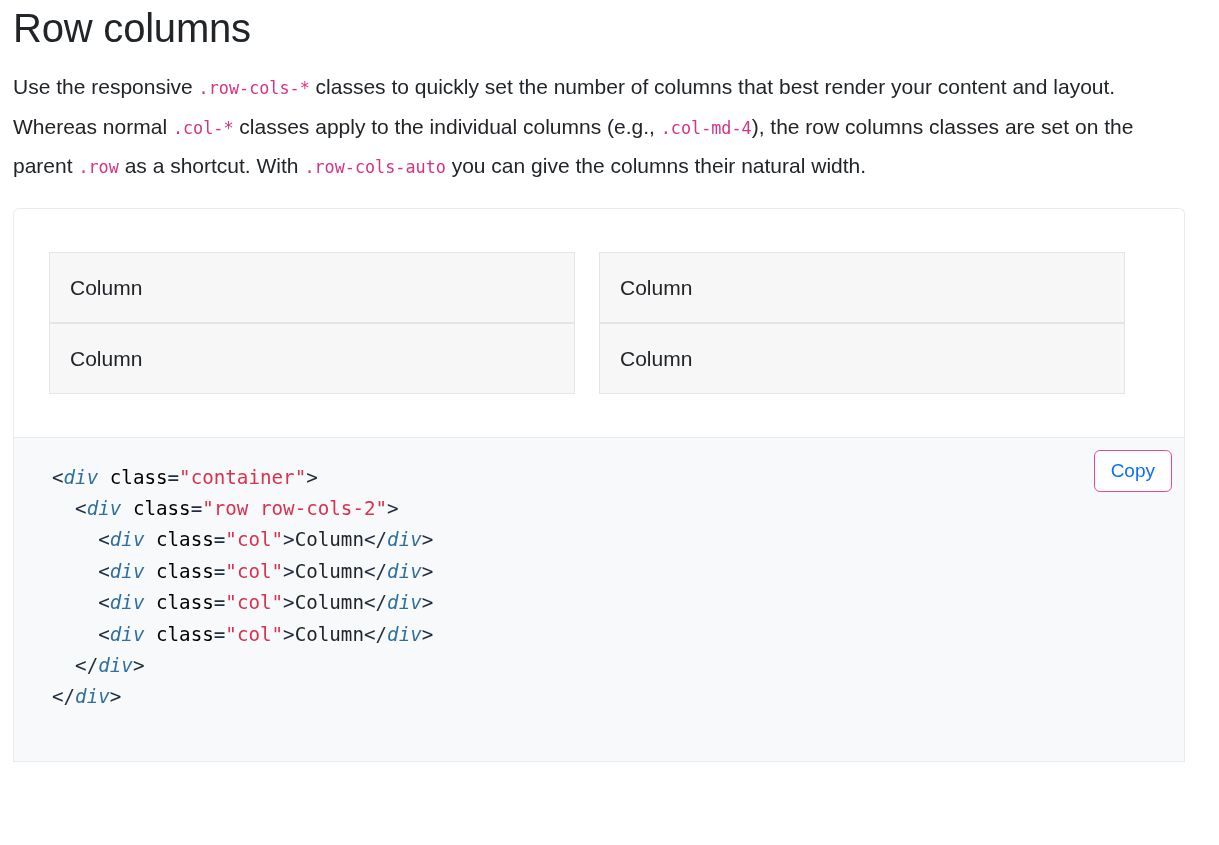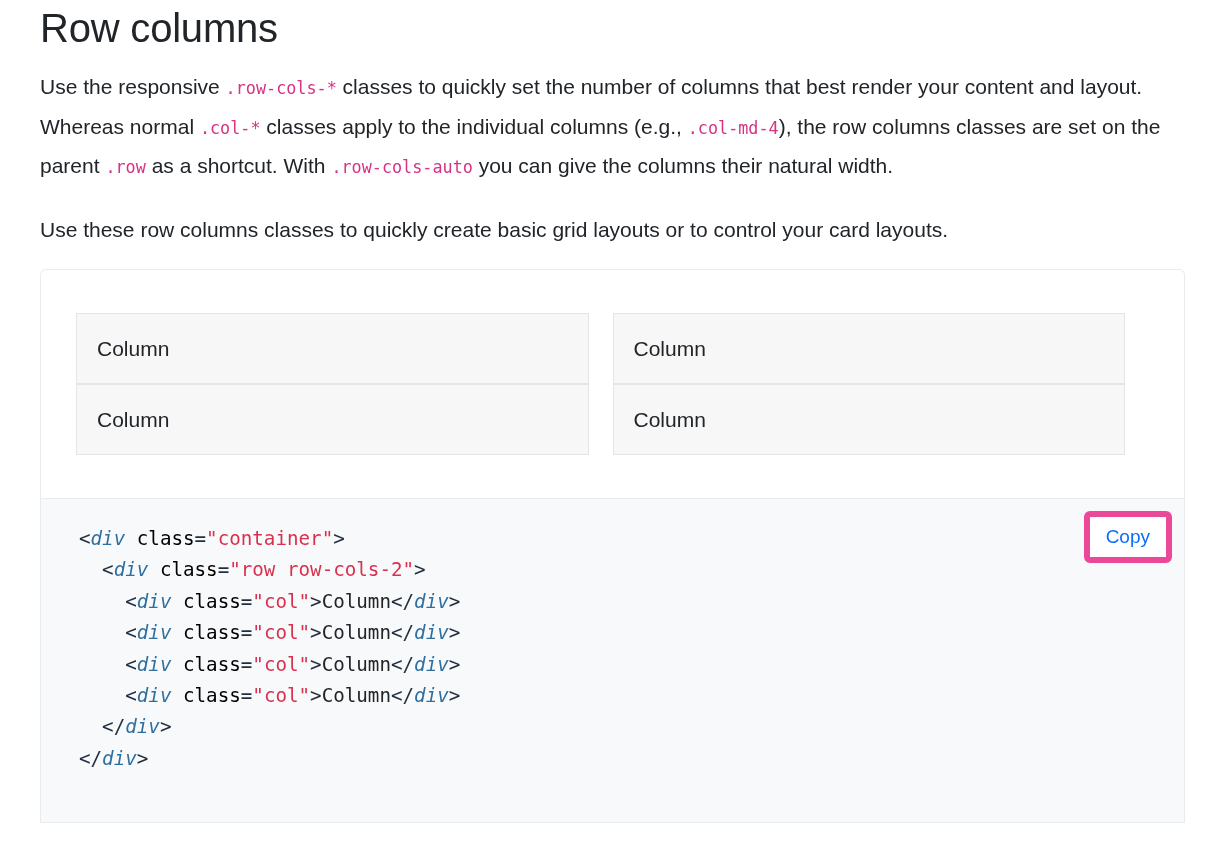--- a/index.html
+++ b/index.html
@@ -12,21 +12,20 @@
     font-family: "Liberation Sans", sans-serif;
     color: #212529;
     overflow: hidden;
   }
 
   .page {
     position: relative;
     width: 1186px;
     height: 845px;
     background: #ffffff;
-    padding-left: 27px;
   }
 
   
   .page-title {
     margin: 0;
     padding: 0 0 0 13px;
     font-size: 40px;
     line-height: 52px;
     font-weight: 400;
     letter-spacing: -0.2px;
@@ -119,21 +118,21 @@
 
   .btn-copy {
     position: absolute;
     top: 12px;
     right: 12px;
     font-family: "Liberation Sans", sans-serif;
     font-size: 19px;
     line-height: 1;
     color: #0d6efd;
     background: #ffffff;
-    border: 6px solid #ec4899;
+    border: 1px solid #ec4899;
     border-radius: 6px;
     padding: 10px 16px 11px 16px;
     cursor: pointer;
     margin-left: 21px;
   }
 
   pre.code {
     margin: 0;
     padding: 0 0 0 38px;
     font-family: "DejaVu Sans Mono", "Liberation Mono", monospace;
@@ -155,21 +154,20 @@
 <body>
 
 <div class="page">
 
   <h1 class="page-title">Row columns</h1>
 
   <p class="lead-para">
     <span>Use the responsive </span><code class="inline">.row-cols-*</code><span> classes to quickly set the number of columns that best render your content and layout. Whereas normal </span><code class="inline">.col-*</code><span> classes apply to the individual columns (e.g., </span><code class="inline">.col-md-4</code><span>), the row columns classes are set on the parent </span><code class="inline">.row</code><span> as a shortcut. With </span><code class="inline">.row-cols-auto</code><span> you can give the columns their natural width.</span>
   </p>
 
-  <p class="para-2">Use these row columns classes to quickly create basic grid layouts or to control your card layouts.</p>
 
   <div class="example-box">
     <div class="demo-container">
       <div class="demo-row" id="demo-row">
           <div class="demo-col">
             <div class="demo-col-inner">Column</div>
           </div>
           <div class="demo-col">
             <div class="demo-col-inner">Column</div>
           </div>

